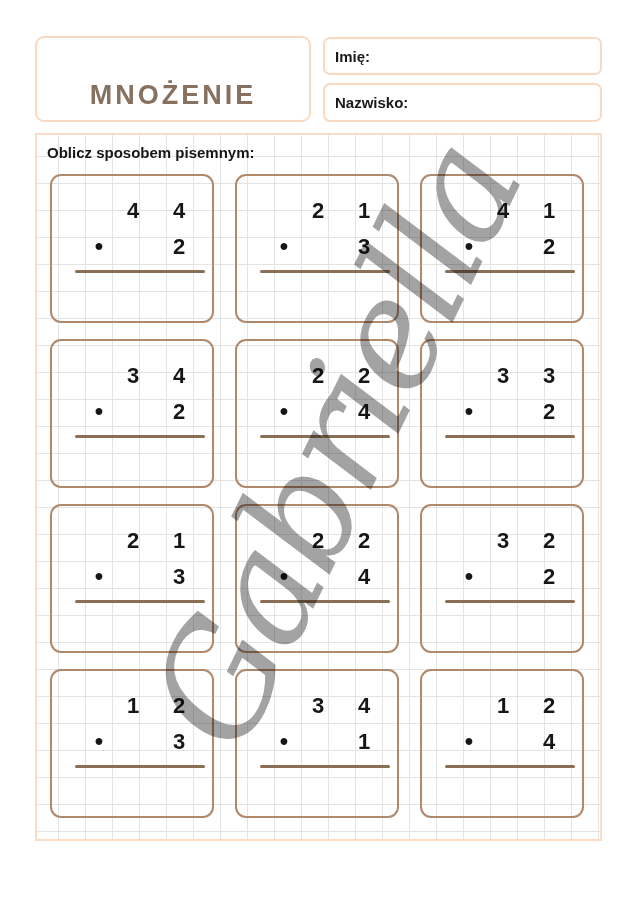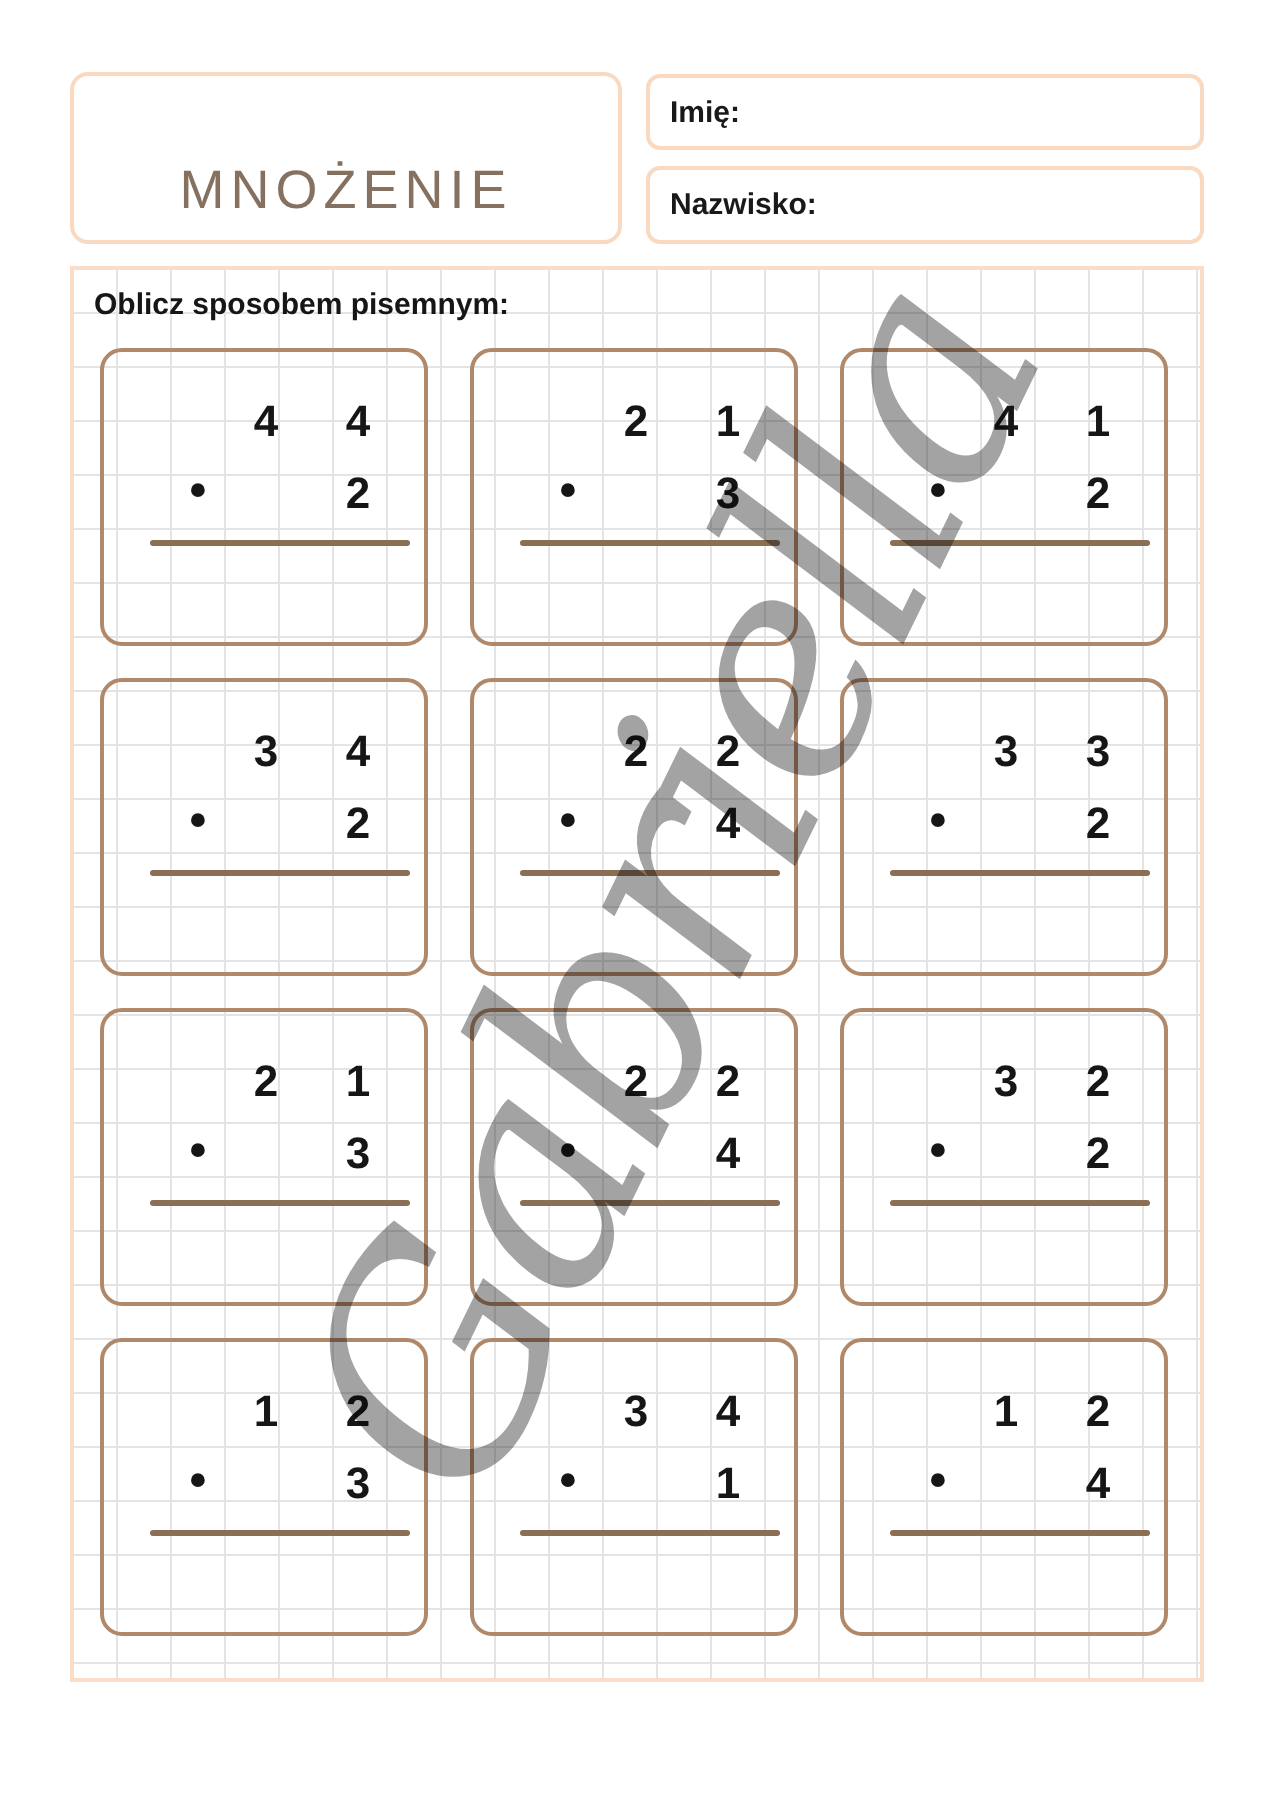--- a/index.html
+++ b/index.html
@@ -21,21 +21,21 @@
     position: absolute; left: 35px; top: 36px;
     width: 276px; height: 86px;
     border: 2px solid #f9d9c0;
     border-radius: 9px;
     display: flex; align-items: center; justify-content: center;
     background: #ffffff;
   }
   .title-text {
     color: #86705f;
     font-size: 27px;
-    font-weight: normal;
+    font-weight: bold;
     letter-spacing: 3px;
     margin-top: 32px;
   }
   .field-box {
     position: absolute; left: 323px;
     width: 279px;
     border: 2px solid #f9d9c0;
     border-radius: 7px;
     background: #ffffff;
     display: flex; align-items: center;

